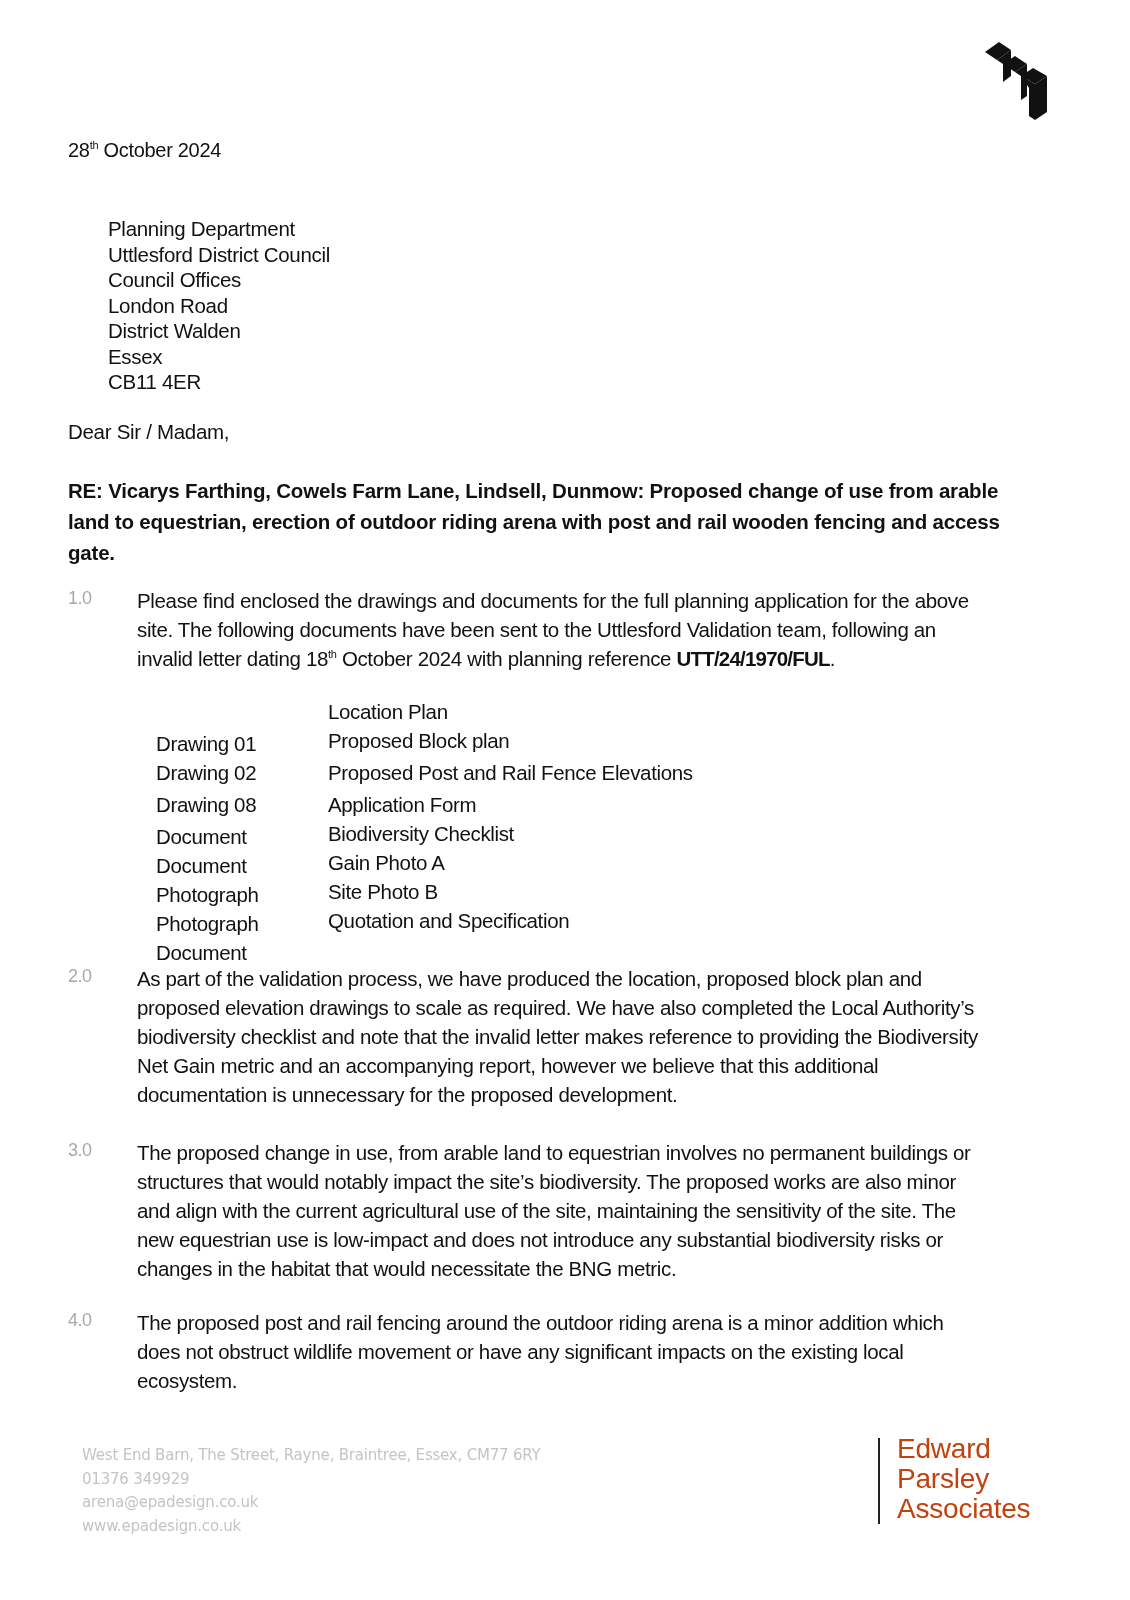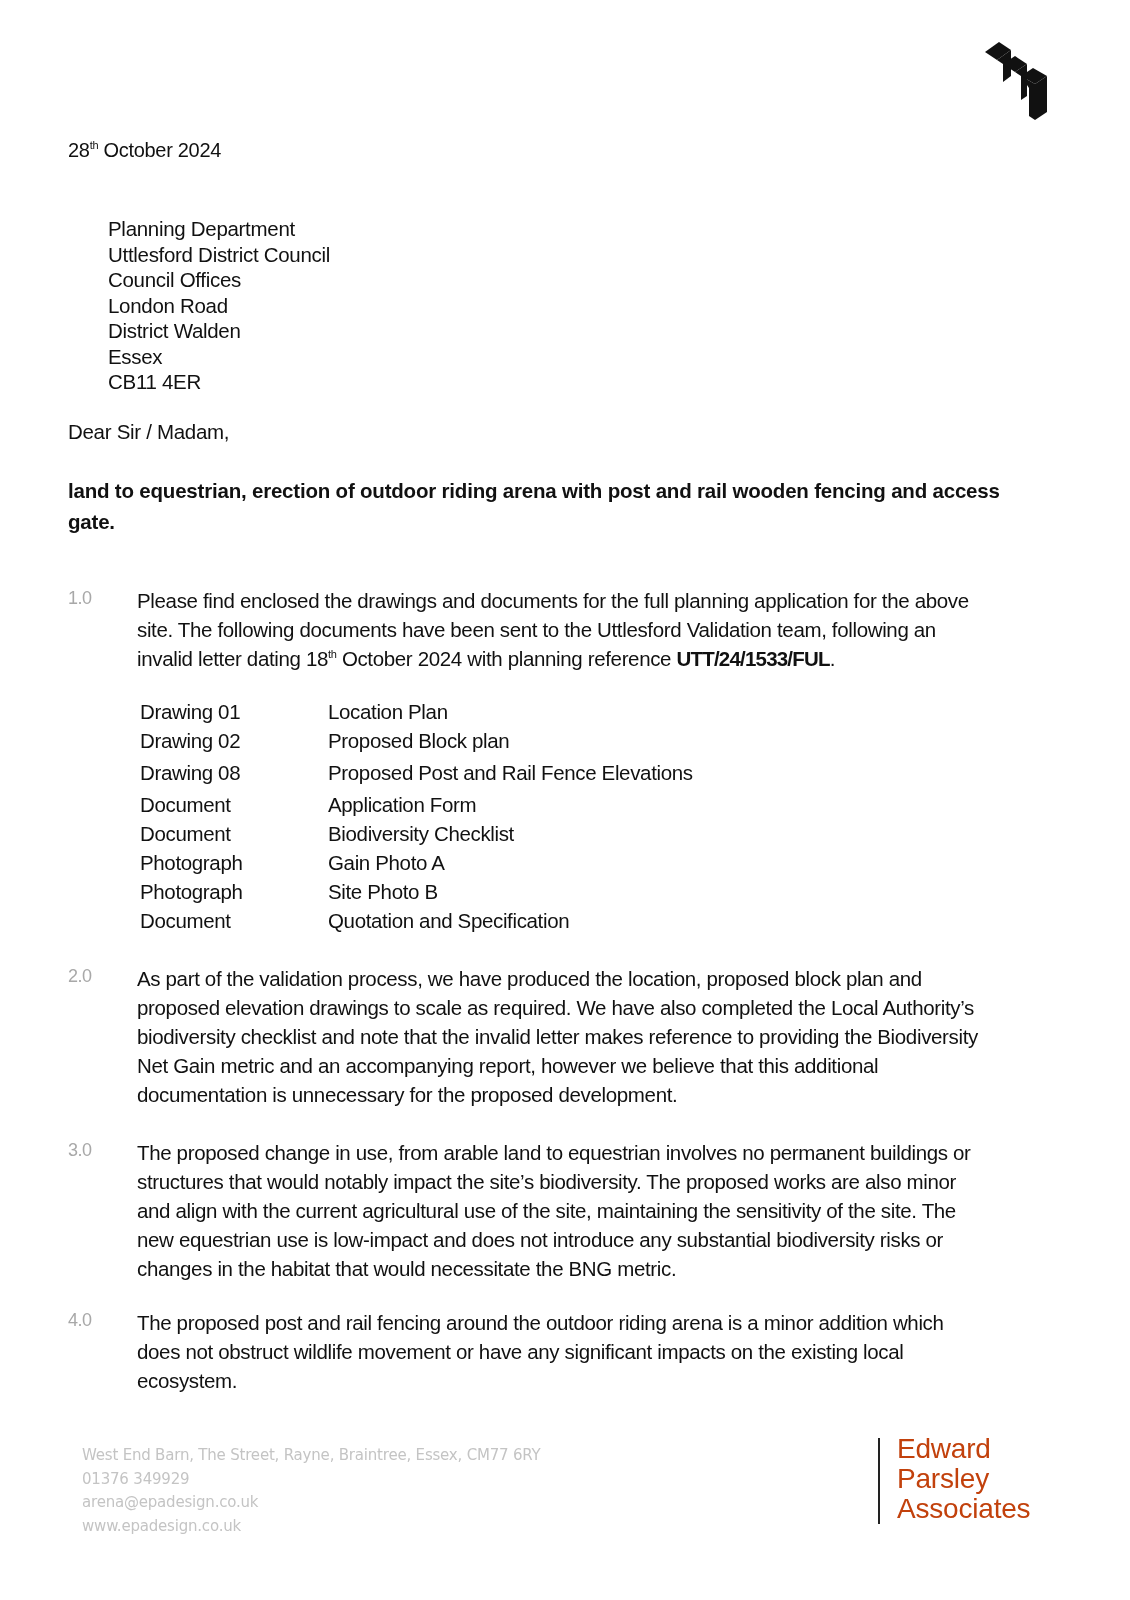--- a/index.html
+++ b/index.html
@@ -20,21 +20,21 @@
     .clip { position: absolute; left: 0; top: 0; width: 1063px; height: 1600px; overflow: hidden; }
     .para { position: absolute; left: 68px; width: 1100px; }
     .para-num { position: absolute; left: 0; top: 0; font-size: 18px; color: #a8a8a8; letter-spacing: -0.5px; }
     .para-text { position: absolute; left: 69px; top: -2px; width: 1030px; font-size: 20.5px; line-height: 29px; letter-spacing: -0.35px; }
     .para-text .line { white-space: nowrap; display: block; }
     .para-text sup { font-size: 11px; vertical-align: 8px; line-height: 0; }
     .ref { font-weight: bold; letter-spacing: -0.8px; }
     .doc-list { position: absolute; left: 140px; top: 700px; font-size: 20.5px; letter-spacing: -0.35px; }
     .doc-row { position: relative; height: 29px; white-space: nowrap; }
     .doc-row.tall { height: 32px; padding-top: 3px; }
-    .doc-type { position: absolute; left: 0; }
+    .doc-type { position: absolute; left: 16px; margin-top: 32px; }
     .doc-title { position: absolute; left: 188px; }
     .footer-contact {
       position: absolute; left: 82px; top: 1436px; font-family: "DejaVu Sans", sans-serif;
       font-size: 15px; line-height: 23.5px; color: #c4c4c4; letter-spacing: -0.2px; margin-top: 8px;
     }
     .footer-brand { position: absolute; left: 878px; top: 1438px; height: 88px; }
     .brand-rule { position: absolute; left: 0; top: 0; width: 2px; height: 86px; background: #222222; }
     .brand-name { position: absolute; left: 19px; top: -4px; font-size: 28px; line-height: 30px; color: #c2410c; white-space: nowrap; letter-spacing: -0.2px; }
   </style>
 </head>
@@ -64,30 +64,31 @@
   <div>District Walden</div>
   <div>Essex</div>
   <div>CB11 4ER</div>
 </div>
 
 <div class="salutation">Dear Sir / Madam,</div>
 
 <div class="clip">
 
   <div class="re-heading">
+    <div style="white-space:nowrap">RE: Vicarys Farthing, Cowels Farm Lane, Lindsell, Dunmow: Proposed change of use from arable</div>
     <div style="white-space:nowrap">land to equestrian, erection of outdoor riding arena with post and rail wooden fencing and access</div>
     <div style="white-space:nowrap">gate.</div>
   </div>
 
   <div class="para" style="top:588px;">
     <span class="para-num">1.0</span>
     <div class="para-text">
       <span class="line">Please find enclosed the drawings and documents for the full planning application for the above</span>
       <span class="line">site. The following documents have been  sent to the Uttlesford Validation team, following an</span>
-      <span class="line"><span>invalid letter dating 18</span><sup>th</sup><span> October 2024 with planning reference </span><span class="ref">UTT/24/1533/FUL</span><span>.</span></span>
+      <span class="line"><span>invalid letter dating 18</span><sup>th</sup><span> October 2024 with planning reference </span><span class="ref">UTT/24/1970/FUL</span><span>.</span></span>
     </div>
   </div>
 
   <div class="doc-list">
     <div class="doc-row">
       <span class="doc-type">Drawing 01</span>
       <span class="doc-title">Location Plan</span>
     </div>
     <div class="doc-row">
       <span class="doc-type">Drawing 02</span>

